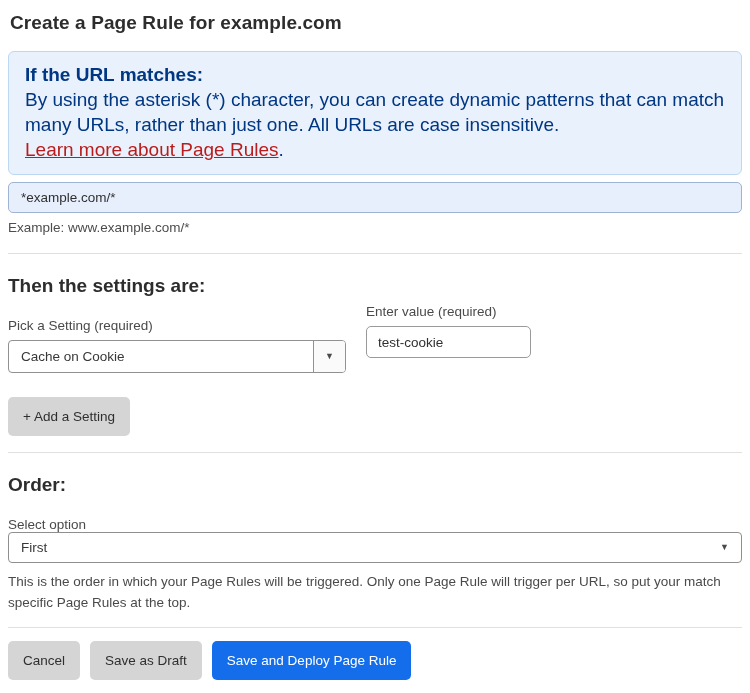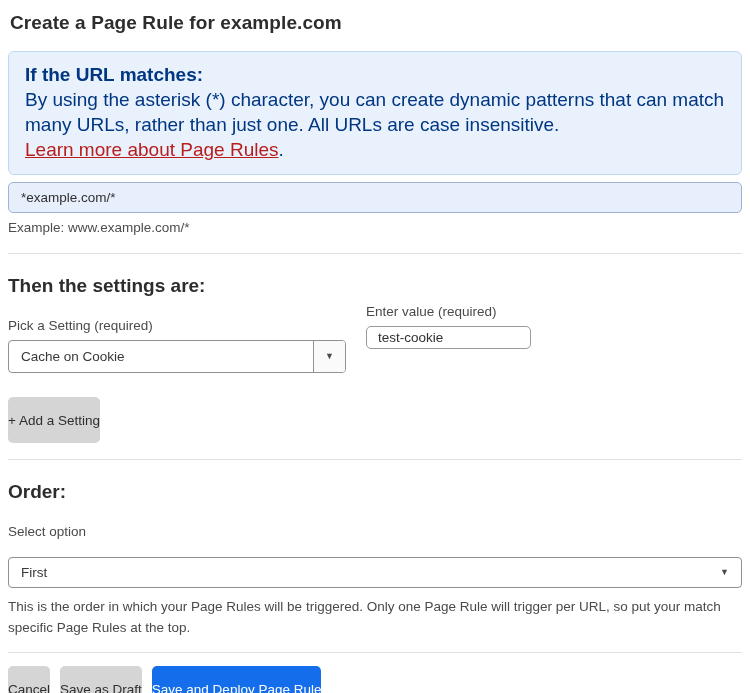--- a/index.html
+++ b/index.html
@@ -112,48 +112,48 @@
   }
   .arrow-glyph {
     font-size: 9px;
     color: #4a4a4a;
     line-height: 1;
   }
 
   .value-input {
     margin-top: 7px;
     width: 165px;
-    height: 23px;
+    height: 32px;
     border: 1px solid #9a9a9a;
     border-radius: 5px;
     padding: 0 11px;
     font-size: 13.5px;
     color: #303030;
     background: #ffffff;
     font-family: "Liberation Sans", sans-serif;
     outline: none;
   }
 
   .btn {
-    height: 46px;
+    height: 39px;
     border: none;
     border-radius: 5px;
     font-size: 13.5px;
     font-family: "Liberation Sans", sans-serif;
     cursor: pointer;
-    padding: 0 0;
+    padding: 0 15px;
   }
   .btn-gray { background: #d5d5d5; color: #2f2f2f; }
   .btn-primary { background: #146eeb; color: #ffffff; }
 
   .add-setting-btn { margin-top: 24px; }
 
   
   .order-select {
-    margin-top: 18px;
+    margin-top: 0;
     width: 100%;
     height: 31px;
     border: 1px solid #8f8f8f;
     border-radius: 4px;
     background: #ffffff;
     display: flex;
     align-items: center;
     padding: 0 12px;
     cursor: pointer;
   }

